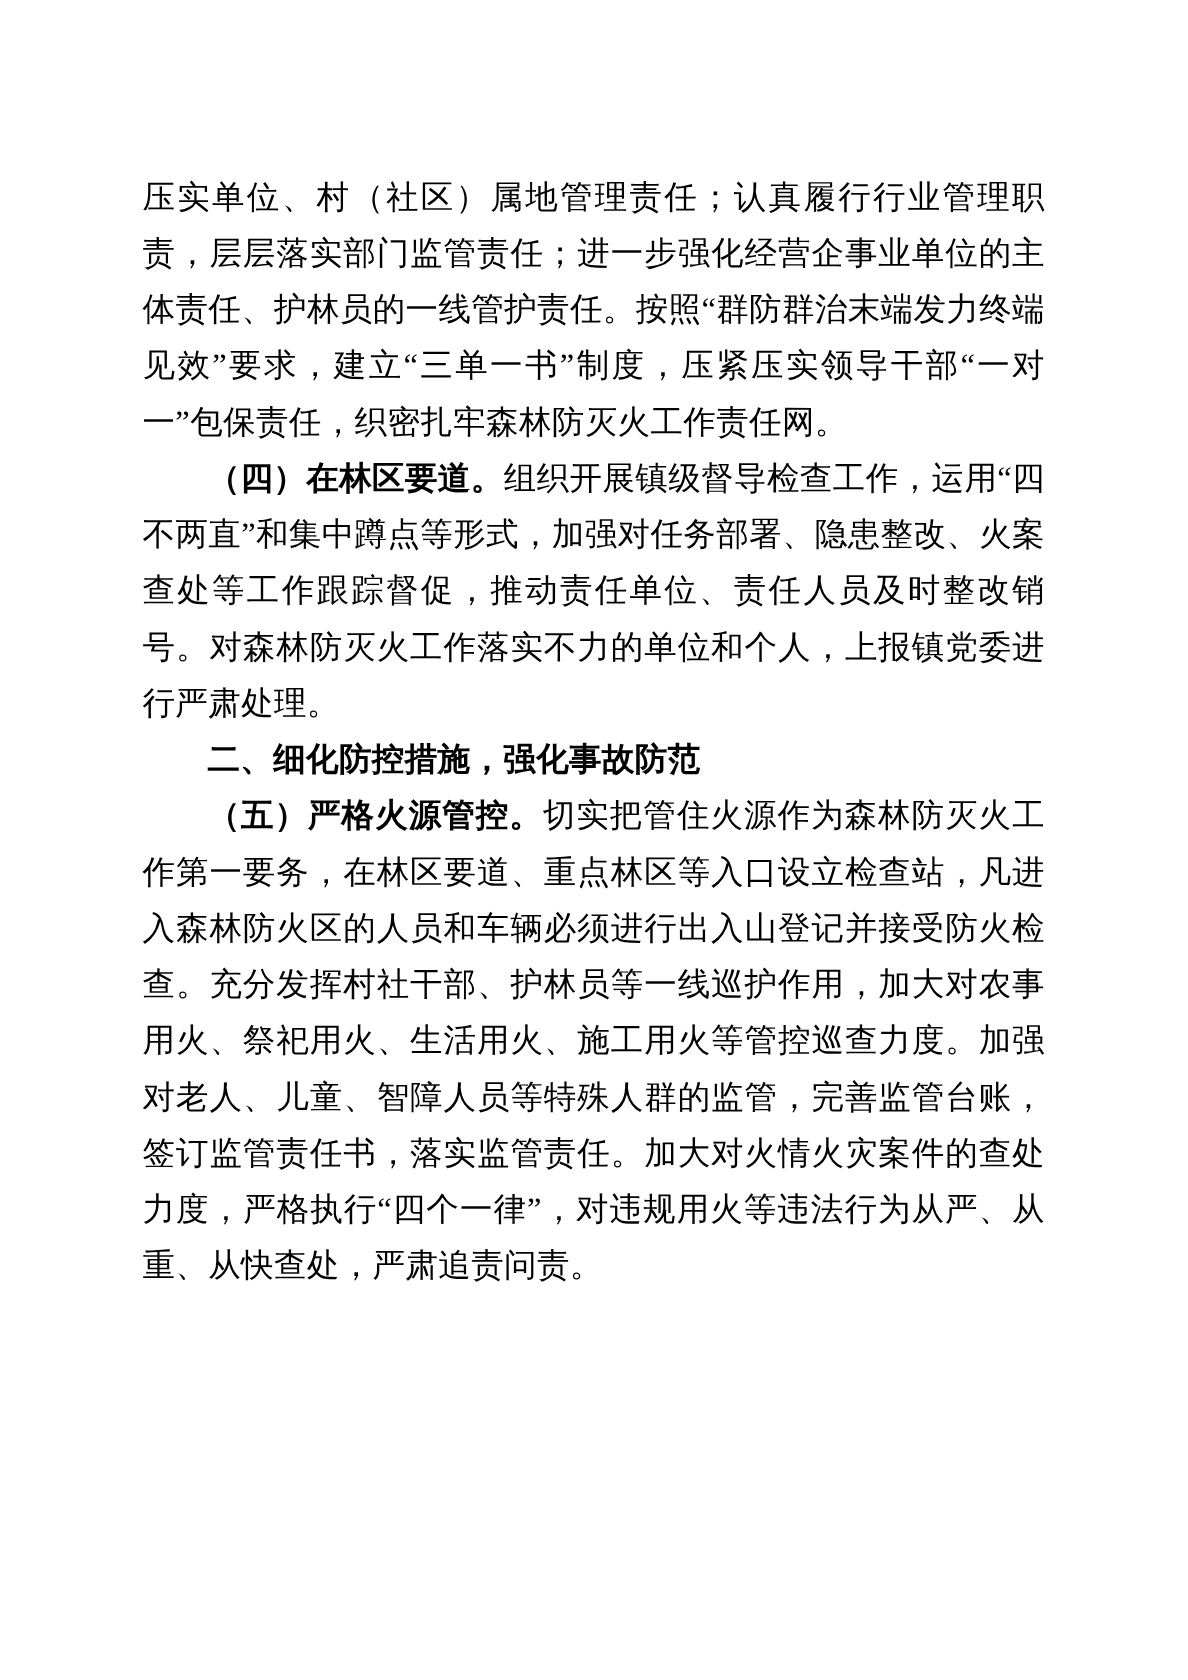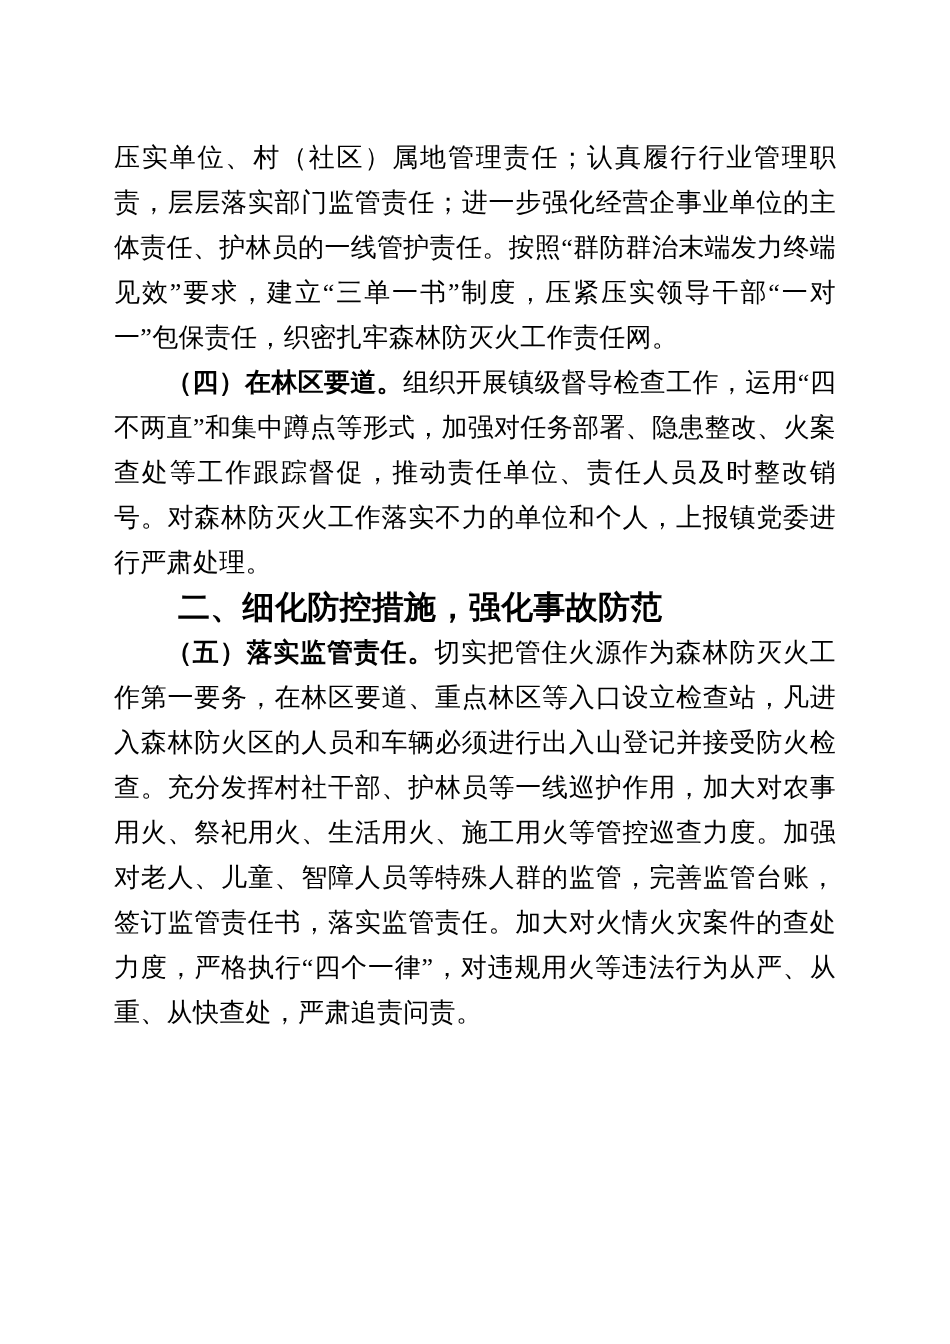--- a/index.html
+++ b/index.html
@@ -31,34 +31,34 @@
     text-indent: 2em;
   }
   .lead {
     font-weight: 700;
     font-family: "Liberation Sans", "DejaVu Sans", sans-serif;
   }
   .heading {
     margin: 0;
     padding: 0;
     text-indent: 2em;
-    font-size: 32px;
+    font-size: 26px;
     line-height: 45px;
     font-weight: 700;
     font-family: "Liberation Sans", "DejaVu Sans", sans-serif;
     letter-spacing: 0.3px;
   }
 </style>
 </head>
 <body>
 
 <div class="page">
 
   <p class="para">压实单位、村（社区）属地管理责任；认真履行行业管理职责，层层落实部门监管责任；进一步强化经营企事业单位的主体责任、护林员的一线管护责任。按照“群防群治末端发力终端见效”要求，建立“三单一书”制度，压紧压实领导干部“一对一”包保责任，织密扎牢森林防灭火工作责任网。</p>
 
   <p class="para indent"><span class="lead">（四）在林区要道。</span><span>组织开展镇级督导检查工作，运用“四不两直”和集中蹲点等形式，加强对任务部署、隐患整改、火案查处等工作跟踪督促，推动责任单位、责任人员及时整改销号。对森林防灭火工作落实不力的单位和个人，上报镇党委进行严肃处理。</span></p>
 
   <h2 class="heading">二、细化防控措施，强化事故防范</h2>
 
-  <p class="para indent"><span class="lead">（五）落实监管责任。</span><span>切实把管住火源作为森林防灭火工作第一要务，在林区要道、重点林区等入口设立检查站，凡进入森林防火区的人员和车辆必须进行出入山登记并接受防火检查。充分发挥村社干部、护林员等一线巡护作用，加大对农事用火、祭祀用火、生活用火、施工用火等管控巡查力度。加强对老人、儿童、智障人员等特殊人群的监管，完善监管台账，签订监管责任书，落实监管责任。加大对火情火灾案件的查处力度，严格执行“四个一律”，对违规用火等违法行为从严、从重、从快查处，严肃追责问责。</span></p>
+  <p class="para indent"><span class="lead">（五）严格火源管控。</span><span>切实把管住火源作为森林防灭火工作第一要务，在林区要道、重点林区等入口设立检查站，凡进入森林防火区的人员和车辆必须进行出入山登记并接受防火检查。充分发挥村社干部、护林员等一线巡护作用，加大对农事用火、祭祀用火、生活用火、施工用火等管控巡查力度。加强对老人、儿童、智障人员等特殊人群的监管，完善监管台账，签订监管责任书，落实监管责任。加大对火情火灾案件的查处力度，严格执行“四个一律”，对违规用火等违法行为从严、从重、从快查处，严肃追责问责。</span></p>
 
 
 </div>
 
 </body></html>

